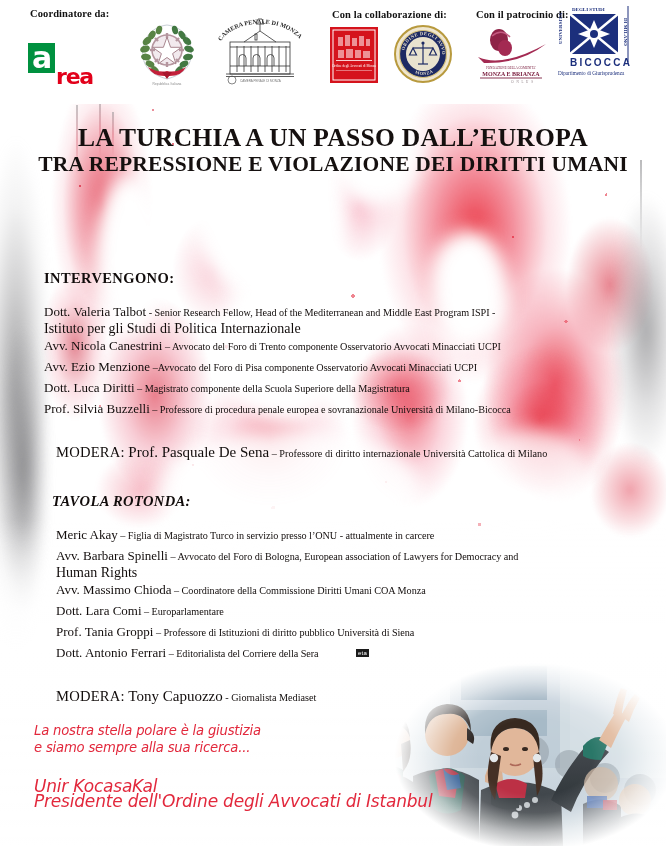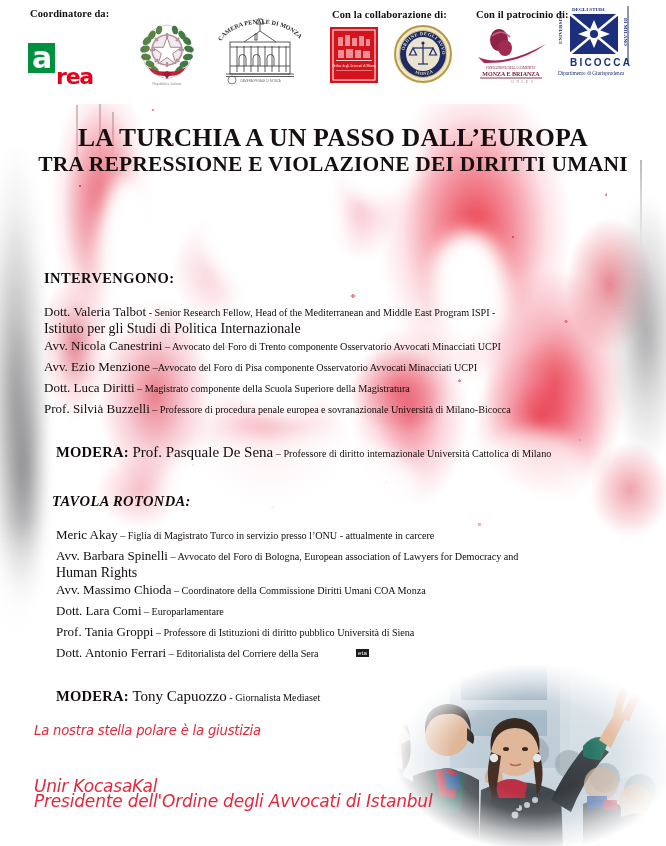--- a/index.html
+++ b/index.html
@@ -348,21 +348,21 @@
     line-height: 13px;
   }
   .person.indent { padding-left: 12px; }
 
   .modera {
     font-family: "Liberation Serif", serif;
     font-size: 14.6px;
     line-height: 18px;
     padding-left: 12px;
   }
-  .modera .mlabel { font-weight: bold; letter-spacing: .2px; }
+  .modera .mlabel { font-weight: normal; letter-spacing: .2px; }
   .modera .mname  { font-size: 15px; }
   .modera .mrole  { font-size: 10.2px; }
 
   .gap-lg { height: 30px; }
   .gap-md { height: 22px; }
 
   .section-head.rt { padding-left: 8px; font-style: italic; }
 
   
   .quote {
@@ -812,20 +812,21 @@
           <rect x="248" y="152" width="14" height="10" fill="#c63040" opacity=".85"></rect>
         </g>
 
         <rect x="0" y="0" width="311" height="198" fill="#ffffff" opacity=".06"></rect>
       </svg>
     </div>
     <div class="photo-credit">eta</div>
 
     <div class="quote">
       <div>La nostra stella polare è la giustizia</div>
+      <div>e siamo sempre alla sua ricerca...</div>
     </div>
     <div class="sign">
       <div>Unir KocasaKal</div>
       <div>Presidente dell'Ordine degli Avvocati di Istanbul</div>
     </div>
 
   </div>
 </div>
 
 </body></html>

